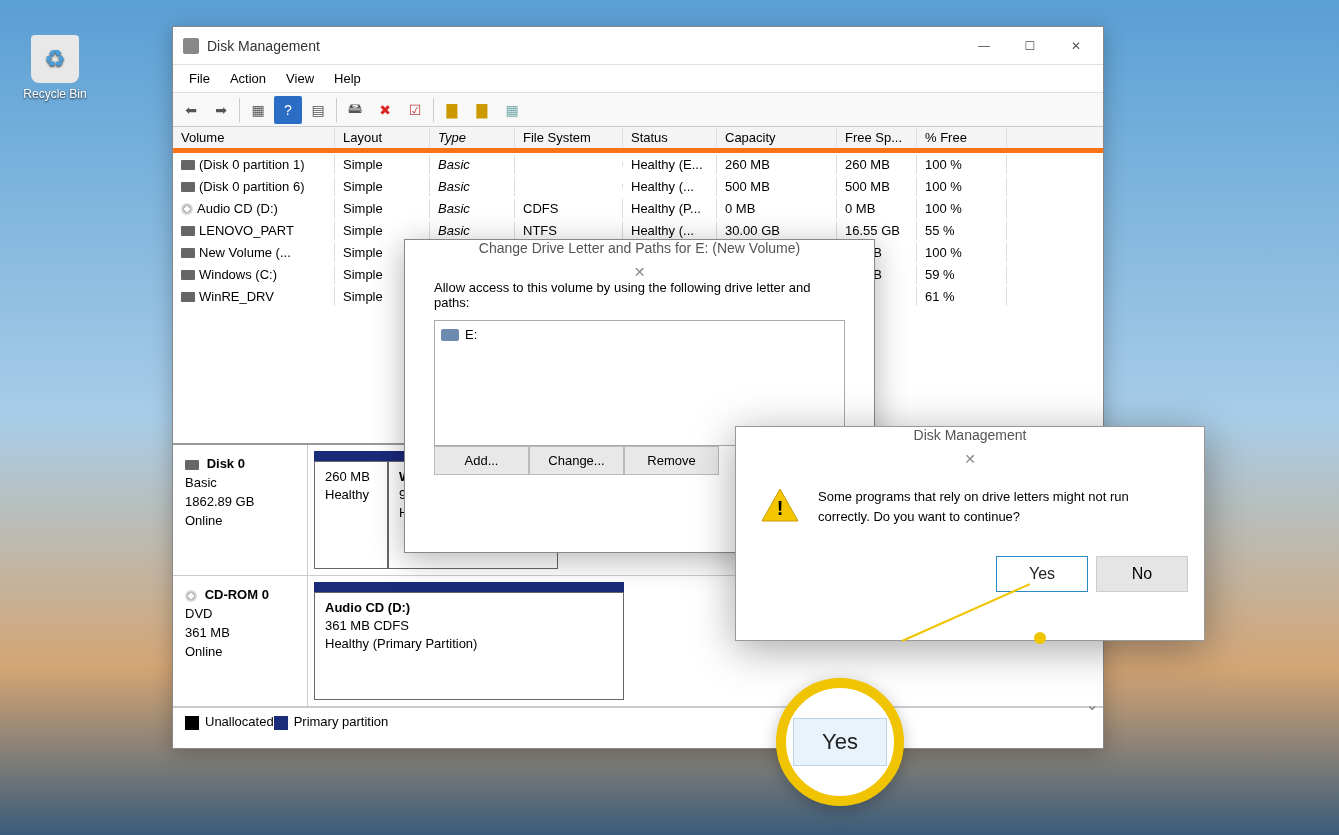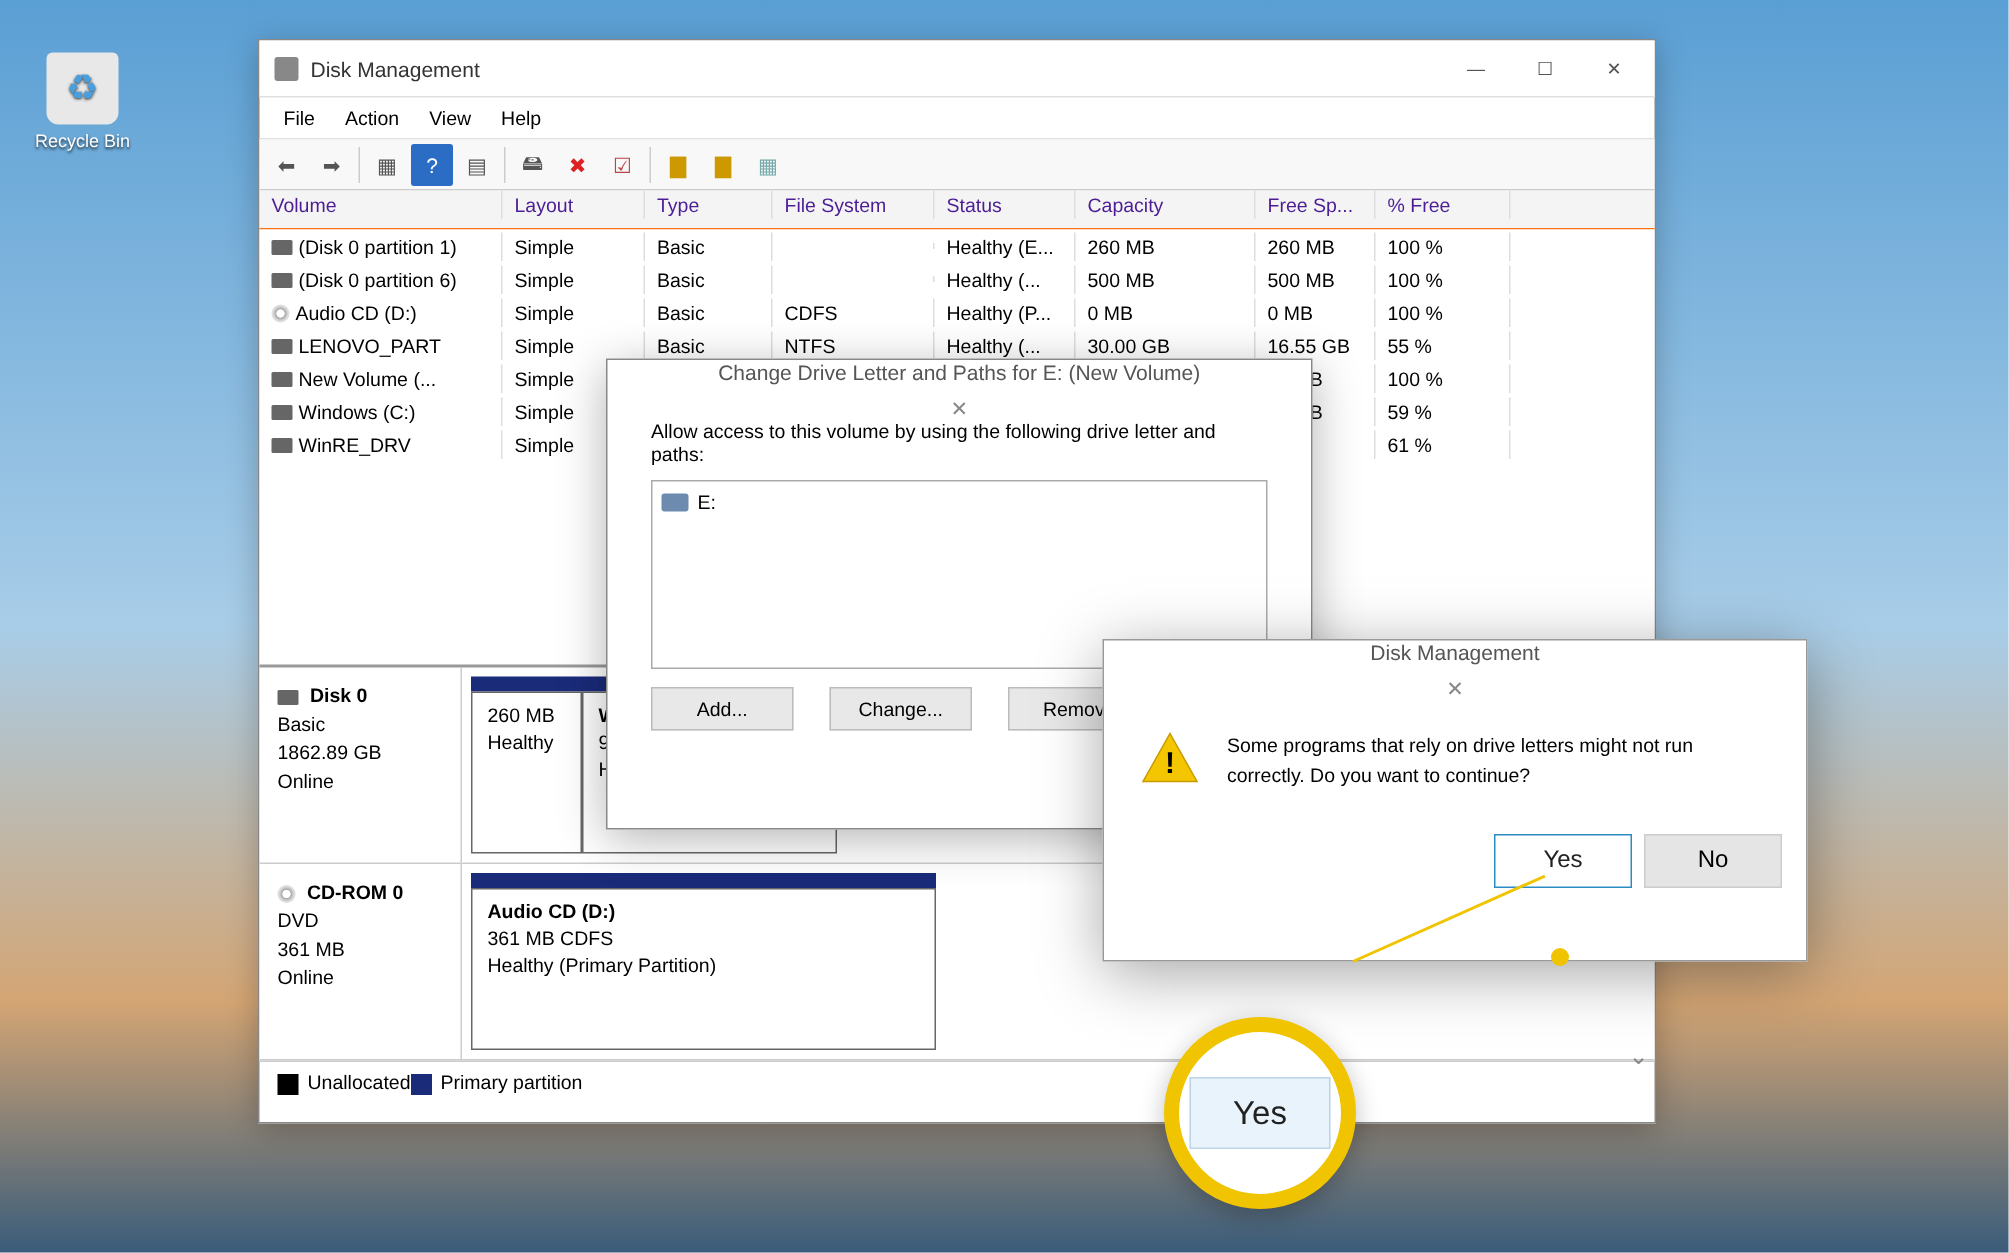--- a/index.html
+++ b/index.html
@@ -20,25 +20,25 @@
 .win-btns { display:flex; }
 .win-btn { width:46px; height:32px; display:flex; align-items:center; justify-content:center; color:#555; font-size:12px; cursor:pointer; }
 
 .menubar { height: 28px; display: flex; align-items: center; padding: 0 6px; font-size: 13px; border-bottom: 1px solid #e0e0e0; }
 .menubar span { padding: 4px 10px; cursor: pointer; }
 
 .toolbar { height: 34px; display:flex; align-items:center; padding: 0 4px; gap:2px; border-bottom:1px solid #ccc; background:#f8f8f8; }
 .tool-btn { width:28px; height:28px; display:flex; align-items:center; justify-content:center; font-size:14px; color:#555; cursor:pointer; border:1px solid transparent; }
 .tool-sep { width:1px; height:24px; background:#ccc; margin:0 2px; }
 
-.list-header { display:flex; background:#f4f4f4; border-bottom:1px solid #f97316; font-size:13px; color:#4c1d95; height:26px; align-items:flex-start; }
+.list-header { display:flex; background:#f4f4f4; border-bottom:5px solid #f97316; font-size:13px; color:#000000; height:26px; align-items:center; }
 .list-header > div, .list-row > div { padding: 2px 8px; border-right:1px solid #ddd; overflow:hidden; white-space:nowrap; text-overflow:ellipsis; }
 .list-body { background:#fff; }
 .list-row { display:flex; font-size:13px; height:22px; align-items:center; }
-.col-vol { width:162px; } .col-layout{width:95px;} .col-type{width:85px;} .col-fs{width:108px;} .col-status{width:94px;} .col-cap{width:120px;} .col-free{width:80px;} .col-pct{width:90px;}
+.col-vol { width:162px; } .col-layout{width:95px;} .col-type{width:85px;font-style:italic;} .col-fs{width:108px;} .col-status{width:94px;} .col-cap{width:120px;} .col-free{width:80px;} .col-pct{width:90px;}
 .vol-icon { width:14px; height:10px; display:inline-block; background:#666; margin-right:4px; vertical-align:middle; border-radius:1px; }
 .cd-icon { width:12px; height:12px; display:inline-block; background:radial-gradient(circle,#fff 30%,#aaa 35%,#ddd 60%); border-radius:50%; margin-right:4px; vertical-align:middle; }
 
 .disk-panel { border-top:2px solid #999; background:#fff; }
 .disk-row { display:flex; border-bottom:1px solid #ccc; min-height:124px; }
 .disk-info { width:135px; padding:10px 12px; font-size:13px; border-right:1px solid #ccc; line-height:1.45; }
 .disk-part-area { flex:1; display:flex; padding:6px; gap:0; }
 .part-header { height:10px; background:#1a2b7a; }
 .part-box { border:1px solid #666; font-size:13px; padding:6px 10px; line-height:1.4; }
 
@@ -46,21 +46,21 @@
 .leg-sw { width:14px; height:14px; display:inline-block; margin-right:6px; vertical-align:middle; }
 .scroll-hint { position:absolute; right:4px; bottom:34px; color:#888; font-size:16px; cursor:pointer; }
 
 .dialog1 { left:404px; top:239px; width:471px; height:314px; background:#fff; border:1px solid #888; box-shadow:0 6px 30px rgba(0,0,0,0.3); z-index:2; }
 .dlg-title { height:40px; display:flex; align-items:center; padding:0 12px; font-size:14px; color:#555;flex-direction:column; }
 .dlg-title .flex1{flex:1;}
 .dlg-body { padding:0 29px; font-size:13px; }
 .drive-list { border:1px solid #aaa; height:126px; margin-top:10px; padding:6px; }
 .drive-item { display:flex; align-items:center; gap:6px; }
 .drive-icn { width:18px; height:12px; background:#6c8baf; border-radius:2px; }
-.dlg-btnrow { display:flex; gap:24px; margin-top:12px; }
+.dlg-btnrow { display:flex; gap:0; }
 .btn { background:#e8e8e8; border:1px solid #bbb; padding:6px 0; font-size:13px; text-align:center; cursor:pointer; }
 .btn.small { width:95px; }
 .btn.wide { width:80px; }
 .dlg-footer { display:flex; justify-content:flex-end; gap:8px; padding:14px; }
 
 .dialog2 { left:735px; top:426px; width:470px; height:215px; background:#fff; border:1px solid #999; box-shadow:0 8px 40px rgba(0,0,0,0.35); z-index:3; }
 .dlg2-body { display:flex; padding:20px 24px; gap:18px; font-size:13px; line-height:1.5; }
 .warn-tri { width:40px; height:36px; position:relative; }
 .warn-tri svg { width:40px; height:36px; }
 .dlg2-footer { display:flex; justify-content:flex-end; gap:8px; padding:10px 16px 16px; }

